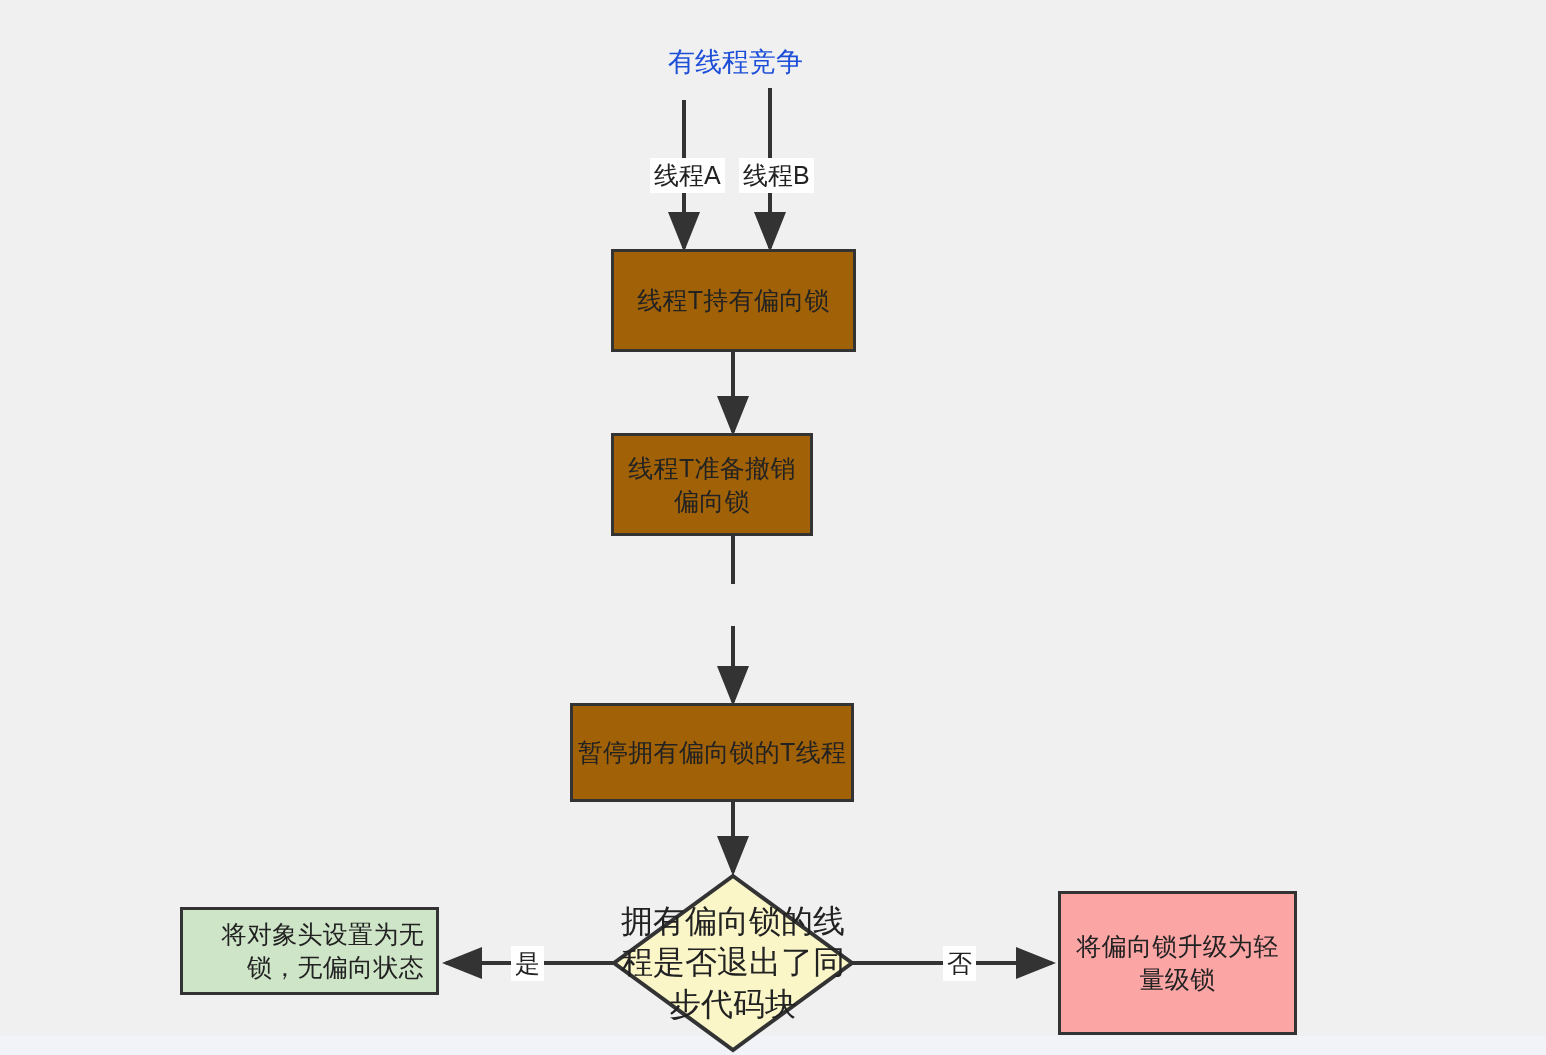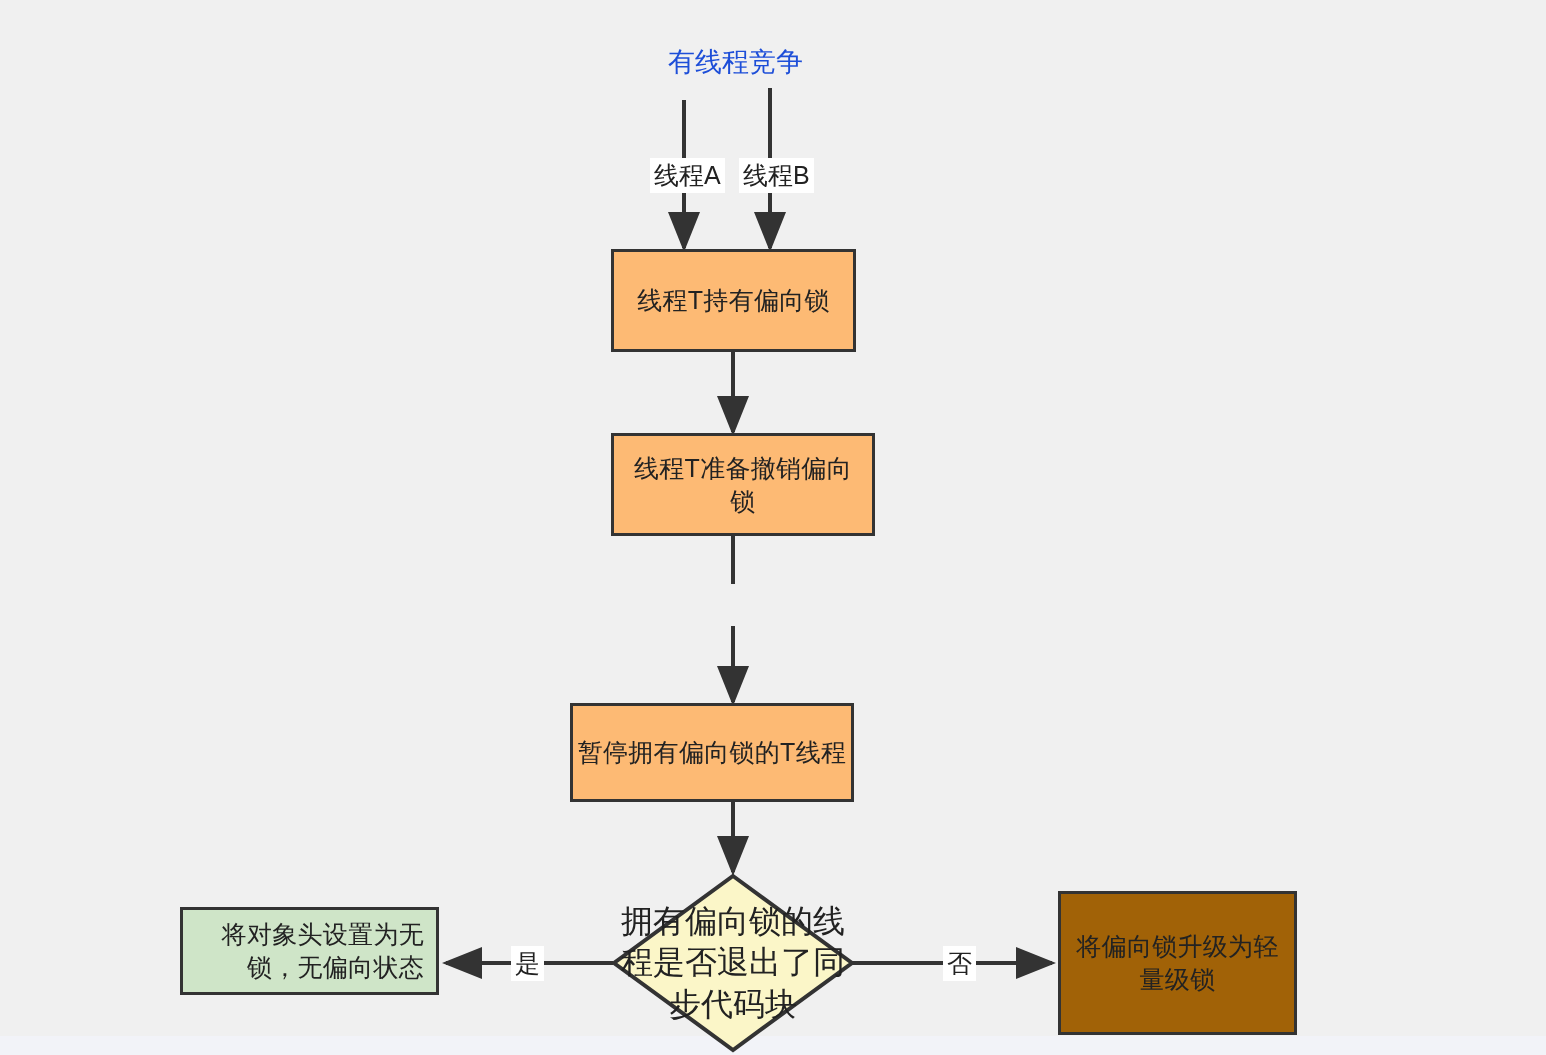--- a/index.html
+++ b/index.html
@@ -40,24 +40,24 @@
     border: 3px solid #333333;
     display: flex;
     align-items: center;
     justify-content: center;
     text-align: center;
     font-size: 25px;
     line-height: 1.32;
     color: #222222;
     letter-spacing: 0.3px;
   }
-  .node-orange { background: #fdba74; }
+  .node-orange { background: #a16207; }
   .node-red    { background: #e2503f; color: #7b1f15; }
   .node-green  { background: #cfe5c8; }
-  .node-pink   { background: #a16207; font-family: Liberation Serif, serif; }
+  .node-pink   { background: #fca5a5; font-family: Liberation Serif, serif; }
 
   .diamond-wrap {
     position: absolute;
     display: flex;
     align-items: center;
     justify-content: center;
   }
   .diamond-label {
     position: relative;
     z-index: 3;
@@ -119,21 +119,21 @@
 
   <div class="caption" style="left:668px; top:44px;">有线程竞争</div>
 
   <div class="edge-label" style="left:650px; top:158px;">线程A</div>
   <div class="edge-label" style="left:739px; top:158px;">线程B</div>
 
   <div class="node node-orange" style="left:611px; top:249px; width:245px; height:103px;">
     <span>线程T持有偏向锁</span>
   </div>
 
-  <div class="node node-orange" style="left:611px; top:433px; width:264px; height:103px; padding:16px 14px;">
+  <div class="node node-orange" style="left:611px; top:433px; width:202px; height:103px; padding:16px 14px;">
     <span>线程T准备撤销偏向锁</span>
   </div>
 
 
   <div class="node node-orange" style="left:570px; top:703px; width:284px; height:99px;">
     <span>暂停拥有偏向锁的T线程</span>
   </div>
 
   <div class="diamond-wrap" style="left:608px; top:876px; width:250px; height:174px;">
     <div class="diamond-label">拥有偏向锁的线程是否退出了同步代码块</div>

